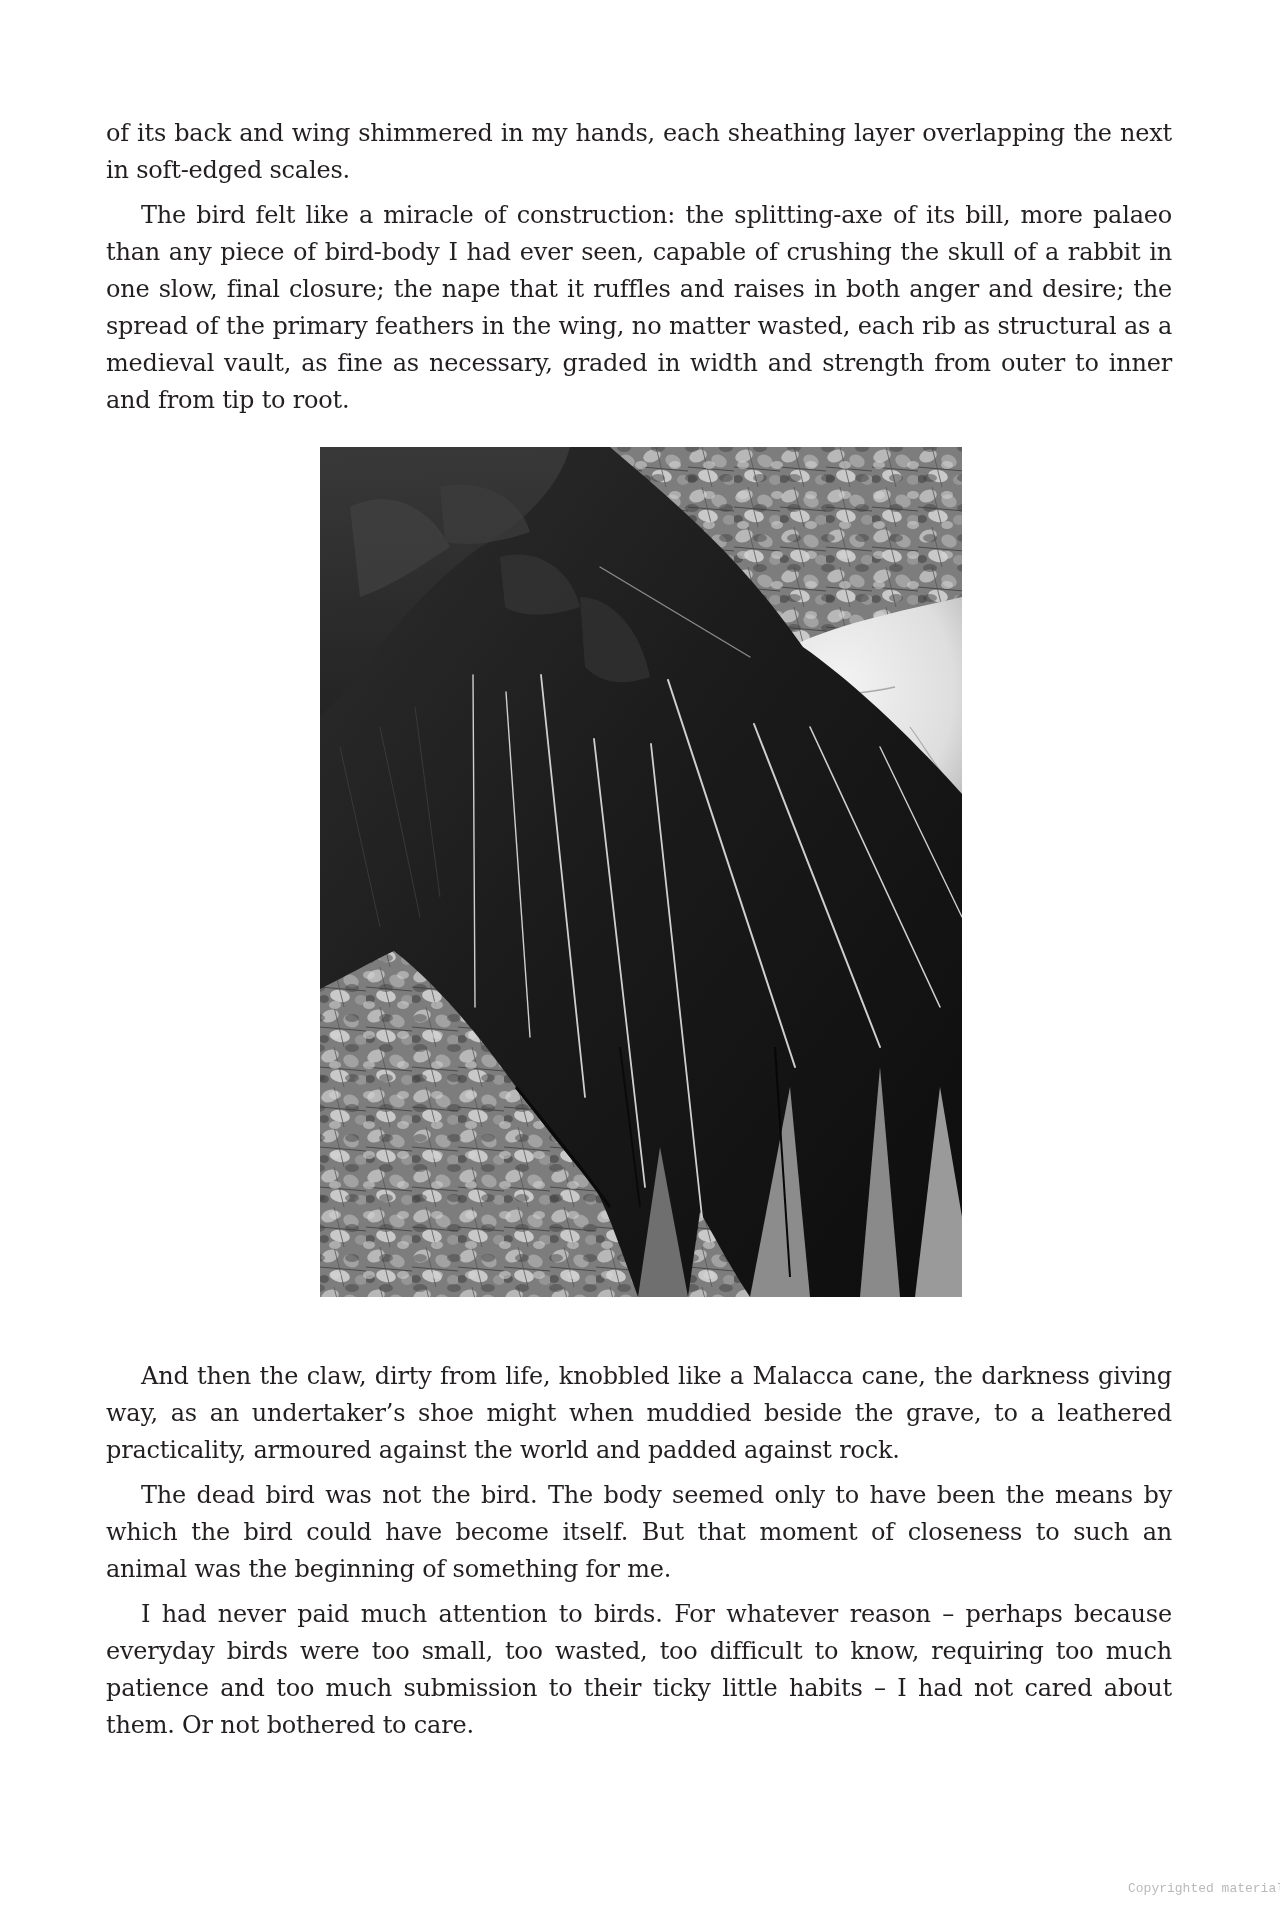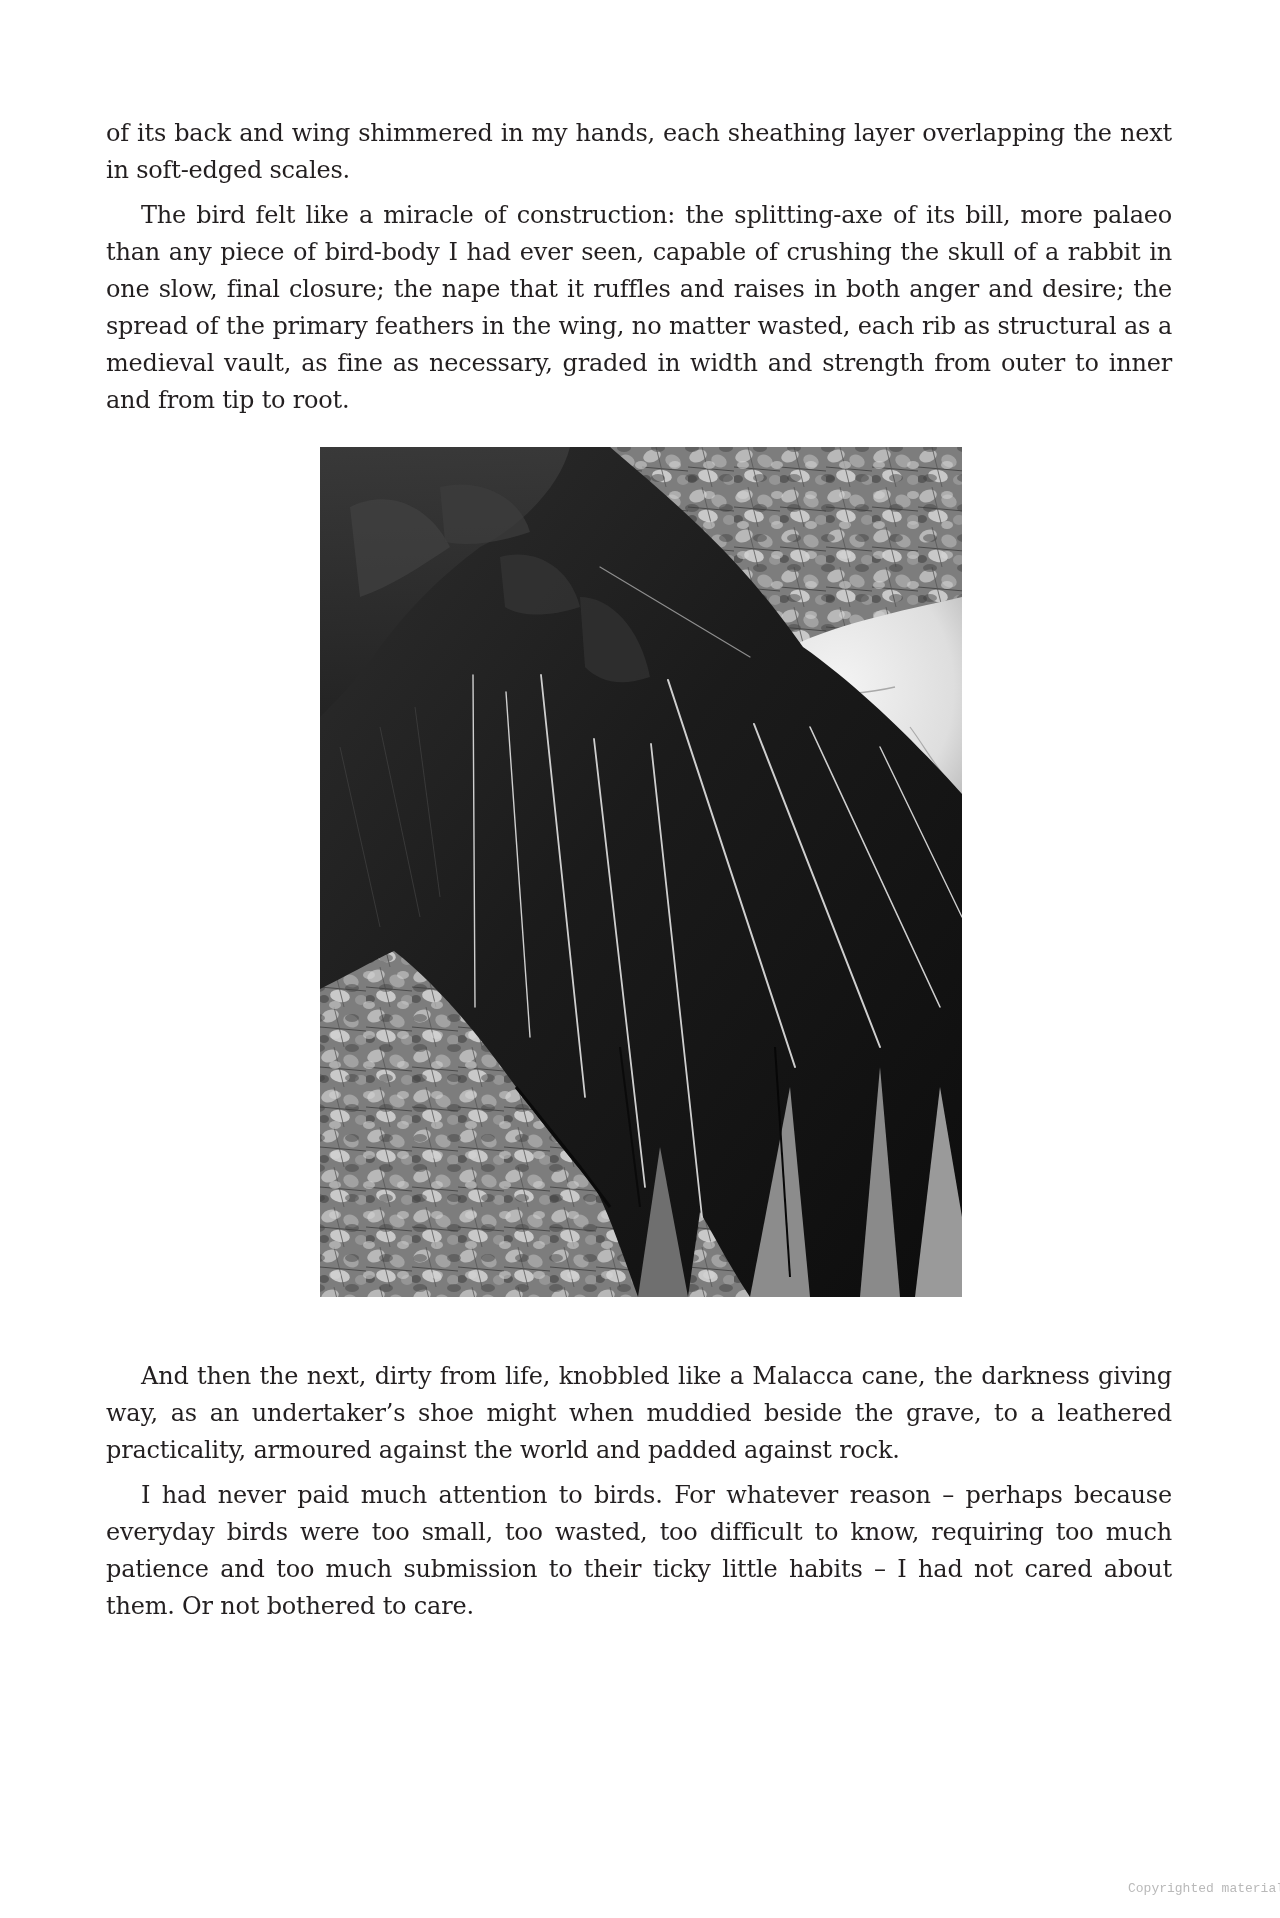--- a/index.html
+++ b/index.html
@@ -140,17 +140,18 @@
       <g stroke="#3f3f3f" stroke-width="1" fill="none" opacity="0.8">
         <path d="M20 300 L60 480"></path>
         <path d="M60 280 L100 470"></path>
         <path d="M95 260 L120 450"></path>
       </g>
     </g>
   </svg>
 </div>
 
 <div class="text-block" id="block-bottom">
-  <p class="indent">And then the next, dirty from life, knobbled like a Malacca cane, the darkness giving way, as an undertaker’s shoe might when muddied beside the grave, to a leathered practicality, armoured against the world and padded against rock.</p>
+  <p class="indent">And then the claw, dirty from life, knobbled like a Malacca cane, the darkness giving way, as an undertaker’s shoe might when muddied beside the grave, to a leathered practicality, armoured against the world and padded against rock.</p>
+  <p class="indent">The dead bird was not the bird. The body seemed only to have been the means by which the bird could have become itself. But that moment of closeness to such an animal was the beginning of something for me.</p>
   <p class="indent">I had never paid much attention to birds. For whatever reason – perhaps because everyday birds were too small, too wasted, too difficult to know, requiring too much patience and too much submission to their ticky little habits – I had not cared about them. Or not bothered to care.</p>
 </div>
 
 <div class="watermark">Copyrighted material</div>
 
 </body></html>

